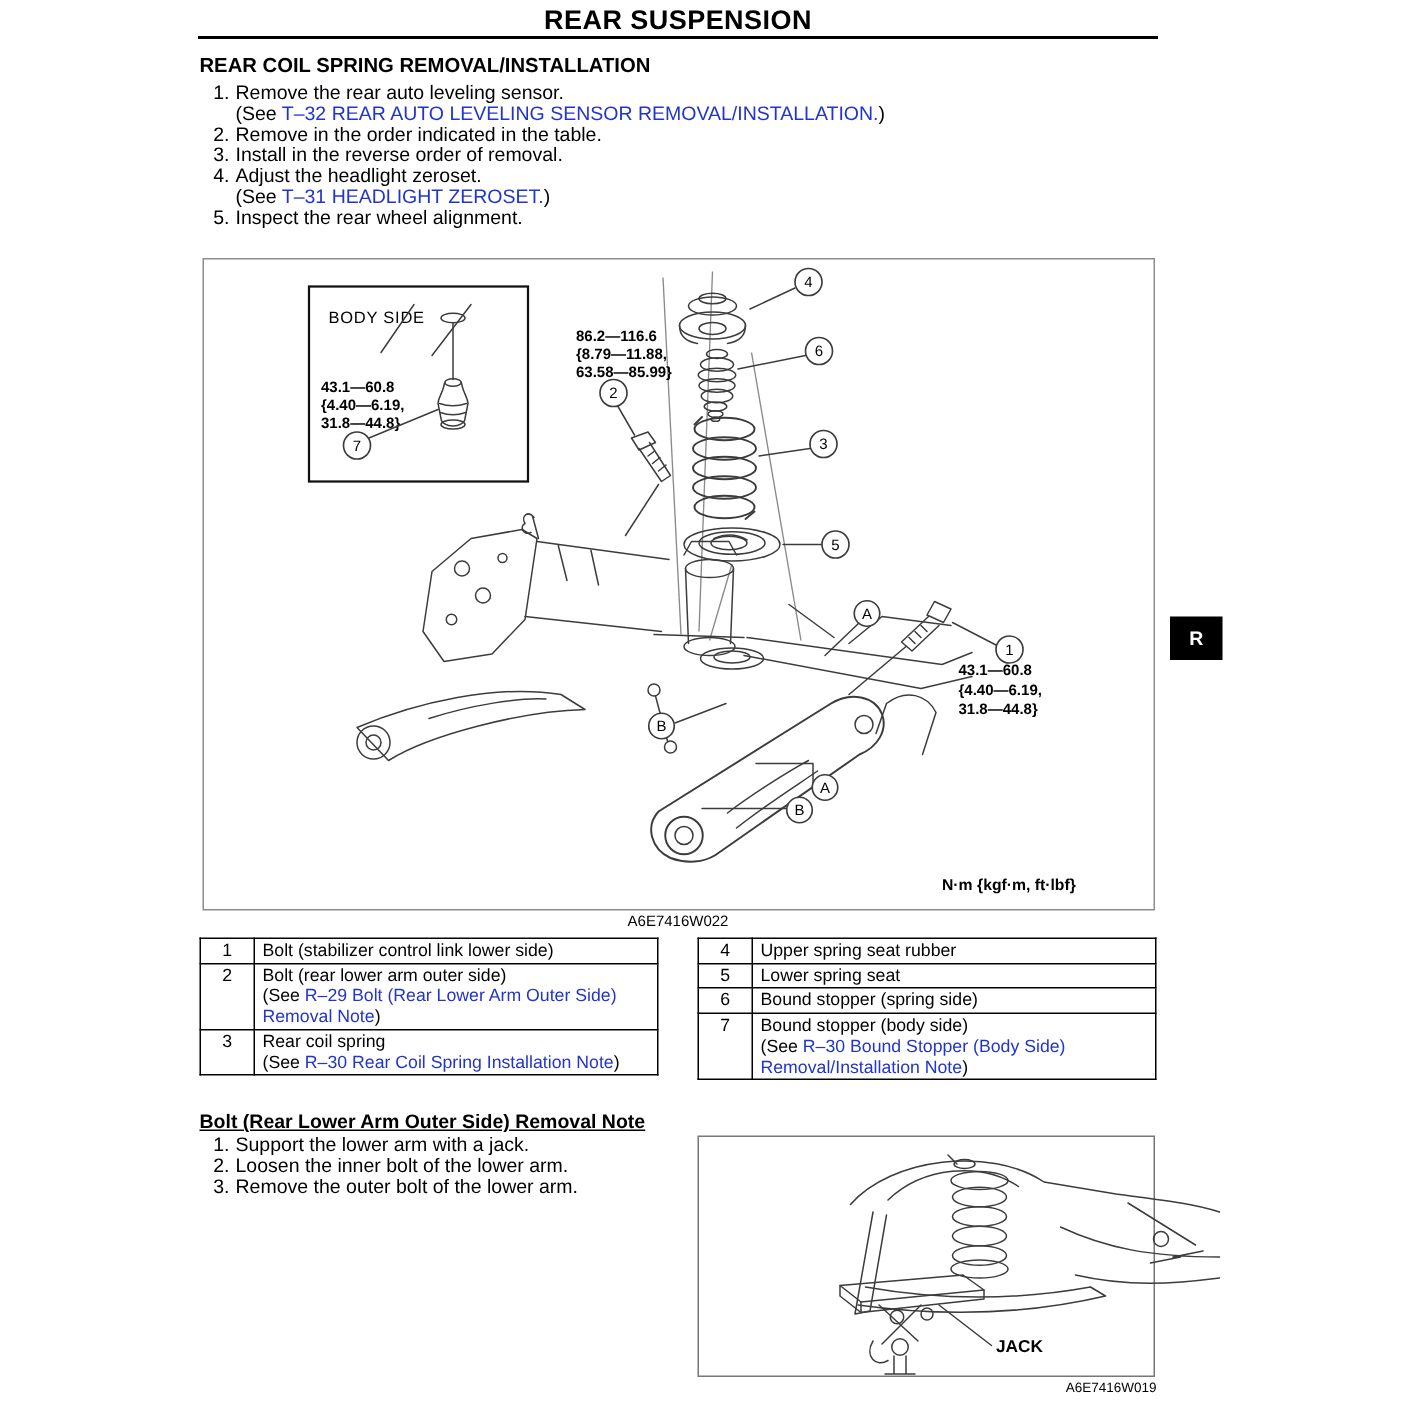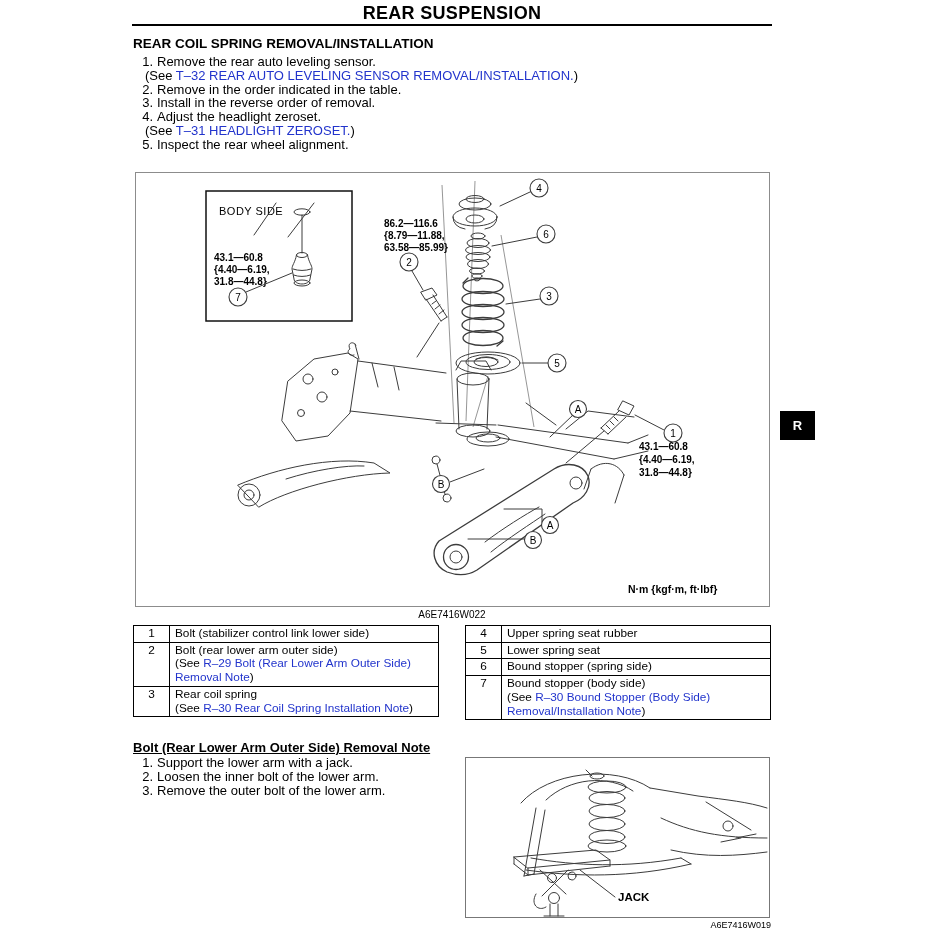--- a/index.html
+++ b/index.html
@@ -10,32 +10,32 @@
   }
   .abs { position:absolute; }
   .h1 { left:132px; top:3px; width:640px; text-align:center;
         font-size:18px; font-weight:bold; letter-spacing:.3px; }
   .rule { left:132px; top:24px; width:640px; height:2px; background:#000; }
   .sect { left:133px; top:36px; font-size:13.5px; font-weight:bold; }
   .doccode { left:132px; top:47px; width:640px; text-align:right; font-size:9px; color:#111; }
   .steps { left:137px; top:55px; width:620px; font-size:13px; line-height:13.8px; }
   .steps .row { display:flex; }
   .steps .n { width:16px; text-align:right; margin-right:4px; flex:0 0 auto; }
-  .steps .sub { margin-left:8px; }
+  .steps .sub { margin-left:20px; }
   a.link, .link { color:#2234CC; text-decoration:none; cursor:pointer; }
   .figmain { left:135px; top:172px; width:635px; height:435px; border:1px solid #8c8c8c; background:#fff; }
   .figcode1 { left:132px; top:609px; width:640px; text-align:center; font-size:10px; }
   table.parts { border-collapse:collapse; font-size:11.8px; line-height:13.7px; }
   table.parts td { border:1px solid #000; vertical-align:top; padding:1px 4px 1px 5px; }
   table.parts td.num { width:36px; text-align:center; padding:1px 0; }
   .tleft  { left:133px; top:625px; width:306px; }
   .tright { left:465px; top:625px; width:306px; }
   .notetitle { left:133px; top:740px; font-size:13px; font-weight:bold;text-decoration:underline; }
   .notesteps { left:137px; top:756px; width:320px; font-size:13px; line-height:13.8px; }
-  .figjack { left:465px; top:757px; width:305px; height:161px; border:1px solid #777; background:#fff; }
+  .figjack { left:465px; top:757px; width:305px; height:161px; border:1px solid #777; background:#fff;padding-left:46px; }
   .figcode2 { left:465px; top:920px; width:306px; text-align:right; font-size:9px; }
   .rtab { left:780px; top:411px; width:35px; height:29px; background:#000; color:#fff;
           display:flex; align-items:center; justify-content:center;
           font-size:13px; font-weight:bold; }
   
   svg { display:block; }
   .ln   { fill:none; stroke:#3c3c3c; stroke-width:1; stroke-linecap:round; stroke-linejoin:round; }
   .ln2  { fill:none; stroke:#3c3c3c; stroke-width:1.3; stroke-linecap:round; stroke-linejoin:round; }
   .faint{ fill:none; stroke:#8a8a8a; stroke-width:.9; }
   .bx   { fill:none; stroke:#111; stroke-width:1.5; }

